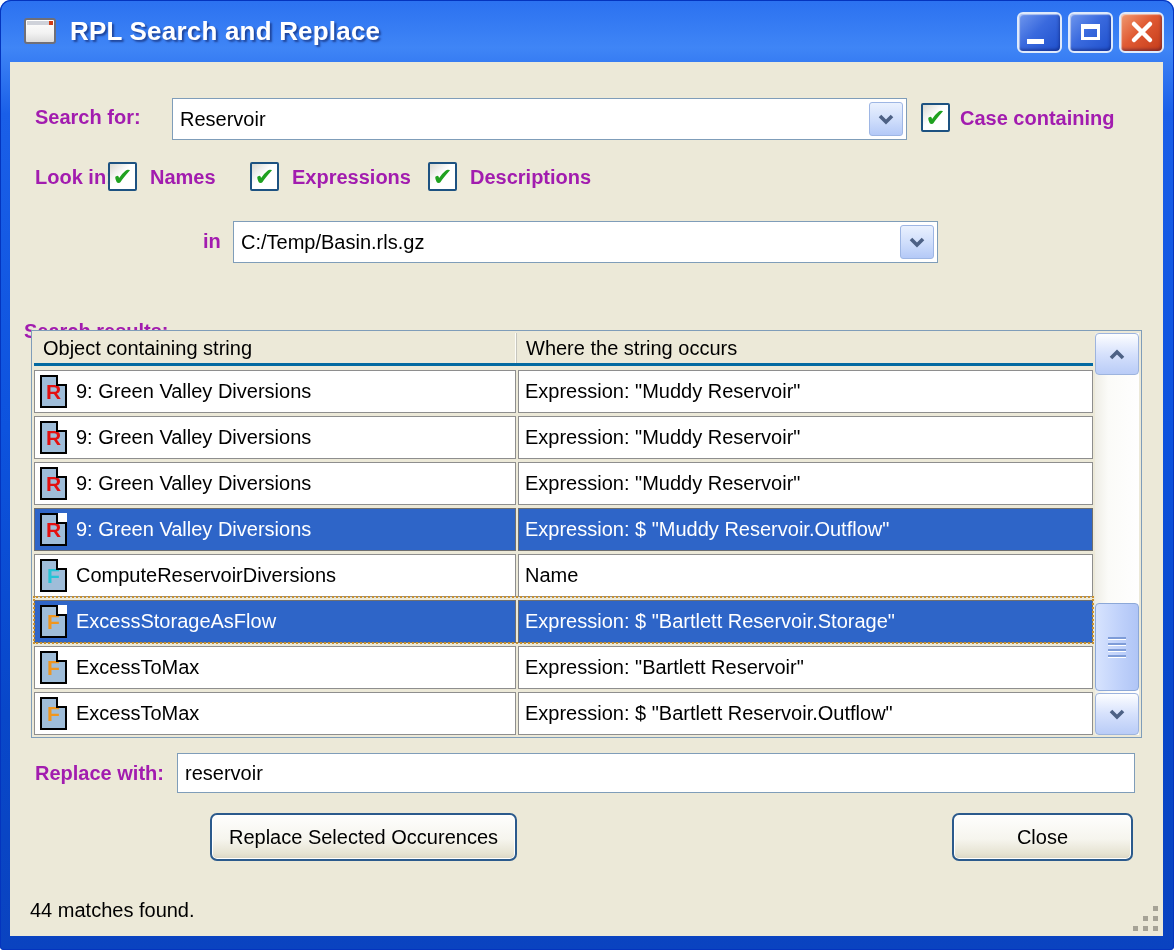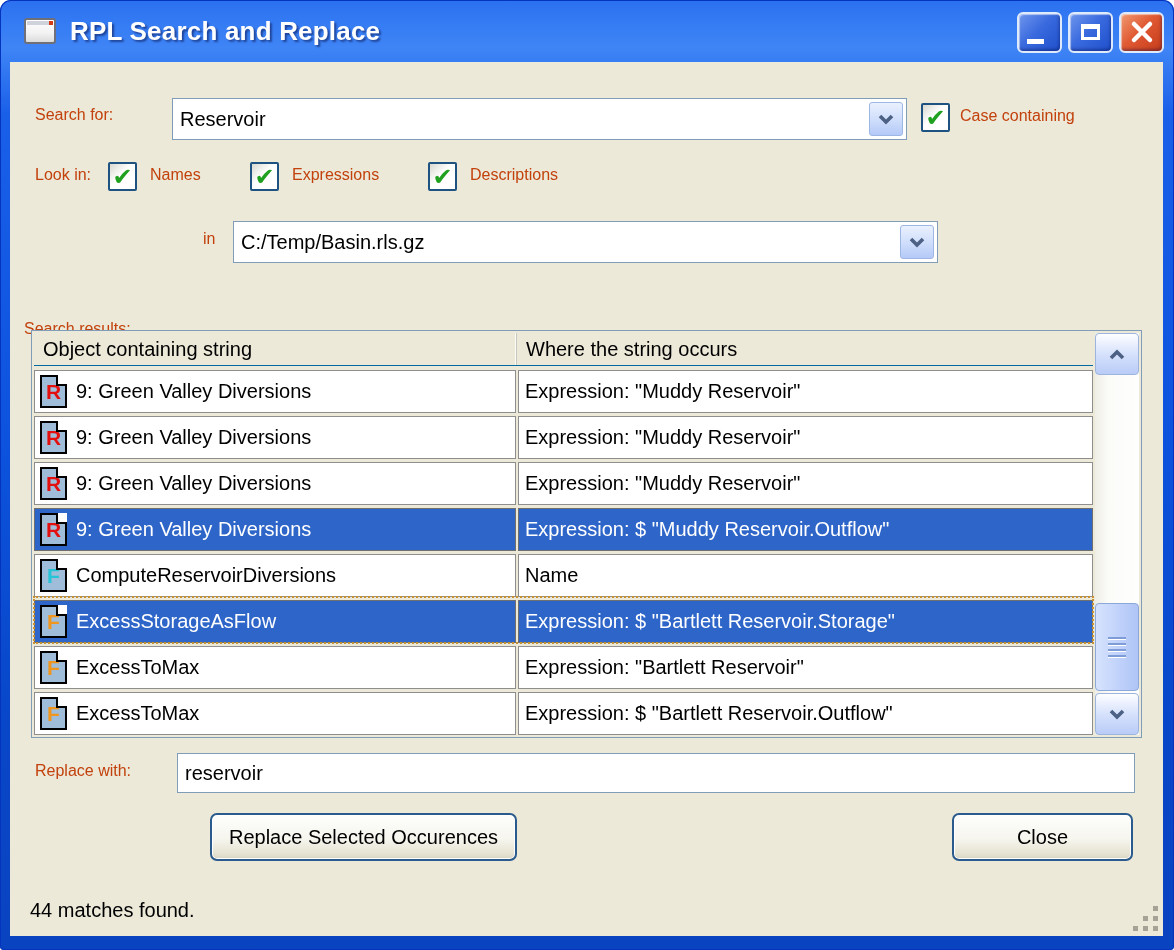--- a/index.html
+++ b/index.html
@@ -20,41 +20,41 @@
   .tb-buttons { margin-left:auto; display:flex; gap:6px; padding-top:2px; }
   .tb-btn { width:45px; height:41px; border:2px solid #dfeafb; border-radius:6px;
     display:flex; align-items:center; justify-content:center;
     background: linear-gradient(135deg,#6f97ee 0%,#3a6ade 45%,#1f50cc 100%);
     box-shadow: inset 1px 1px 1px rgba(255,255,255,.55), inset -1px -2px 3px rgba(0,0,60,.35); }
   .tb-btn.close { background: linear-gradient(135deg,#f09a72 0%,#e05a33 45%,#c43b1a 100%); }
   .glyph-min { width:17px; height:5px; background:#fff; margin-top:18px; margin-right:8px; }
   .glyph-max { width:19px; height:16px; border:3px solid #fff; border-top-width:5px; }
   
   .client { position:absolute; left:10px; right:11px; top:62px; bottom:14px; background:#ECE9D8; }
-  .label { position:absolute; font-size:16px; color:#c2410c; white-space:nowrap; }
+  .label { position:absolute; font-size:20px; color:#a21caf; white-space:nowrap;font-weight:bold; }
   
   .combo { position:absolute; background:#fff; border:1px solid #7F9DB9; display:flex; align-items:center; }
   .combo input { flex:1; border:none; outline:none; background:transparent; font-family:inherit; font-size:20px; padding:0 0 0 7px; min-width:0; }
   .combo-arrow { width:34px; height:34px; margin:0 3px 0 auto; flex:0 0 auto; border:1px solid #9EB6E4; border-radius:3px;
     background:linear-gradient(180deg,#EAF1FE 0%,#CEDDFB 55%,#B4C9F7 100%);
     display:flex; align-items:center; justify-content:center; }
   
   .checkbox { position:absolute; width:29px; height:29px; border:2px solid #1D5281; border-radius:2px;
     background:linear-gradient(135deg,#d9d9d1 0%,#ffffff 45%); display:flex; align-items:center; justify-content:center;
     font-size:24px; line-height:1; color:#1FA11F; font-family:"DejaVu Sans",sans-serif; font-weight:bold; }
   
   .xp-btn { position:absolute; border:2px solid #2B5A8C; border-radius:7px;
     background:linear-gradient(180deg,#FEFEFD 0%,#F6F5EE 55%,#E6E3D2 88%,#D9D5C3 100%);
     box-shadow: inset 0 0 0 1px #fff; font-size:20px; font-family:inherit; color:#000;
     display:flex; align-items:center; justify-content:center; cursor:default; }
   
   .text-field { position:absolute; border:1px solid #7F9DB9; background:#fff; font-family:inherit; font-size:20px; padding-left:7px; outline:none; }
   
   .results-table { position:absolute; left:21px; top:268px; width:1111px; height:408px; border:1px solid #7F9DB9; background:#ECE9D8; }
-  .results-header { position:absolute; left:2px; top:2px; right:48px; height:33px; display:flex; border-bottom:1px solid #0369a1; }
+  .results-header { position:absolute; left:2px; top:2px; right:48px; height:33px; display:flex; border-bottom:3px solid #0369a1; }
   .hcol { font-size:20px; display:flex; align-items:center; padding-left:9px; color:#000; }
   .hcol1 { width:482px; }
   .hcol2 { flex:1; border-left:1px solid #c6c6be; box-shadow:-1px 0 0 #fdfdf8; }
   .results-rows { position:absolute; left:2px; top:36px; right:48px; }
   .result-row { display:flex; height:46px; padding-top:3px; }
   .result-row.focused { outline:2px dotted #C9912F; outline-offset:-1px; }
   .cell { border:1px solid #8E8E8E; background:#fff; display:flex; align-items:center; font-size:20px; height:43px; overflow:hidden; white-space:nowrap; }
   .cell.obj { width:482px; margin-right:2px; }
   .cell.where { flex:1; padding-left:6px; }
   .result-row.selected .cell { background:#2E65C8; color:#fff; border-color:#6f6f6f; }

